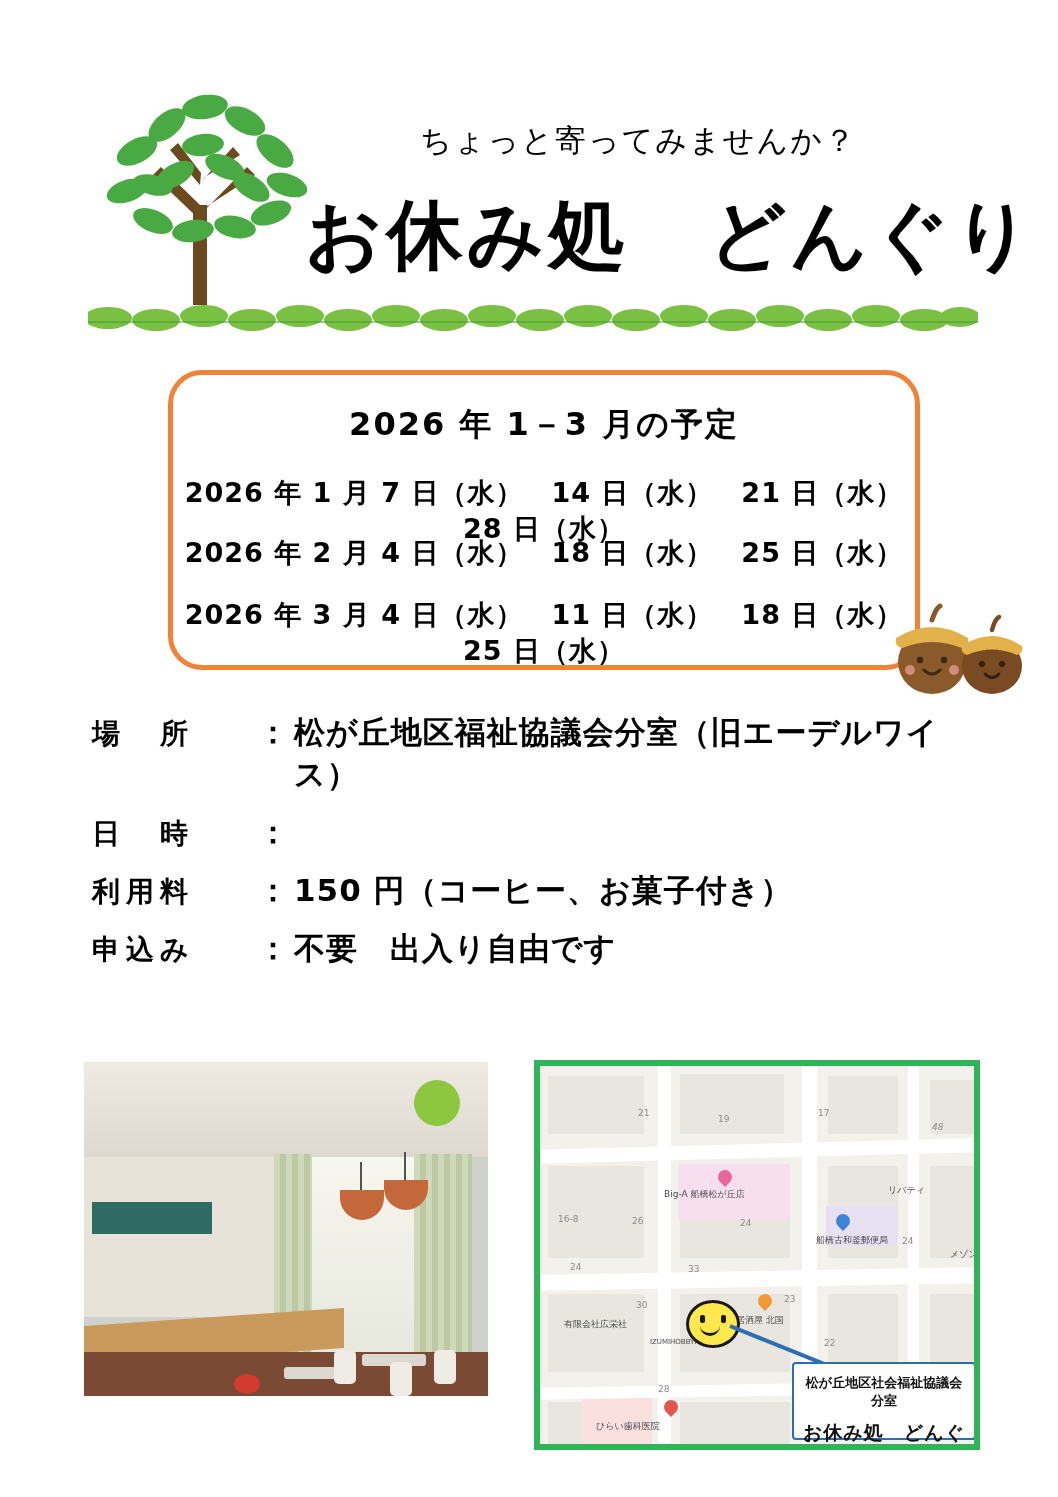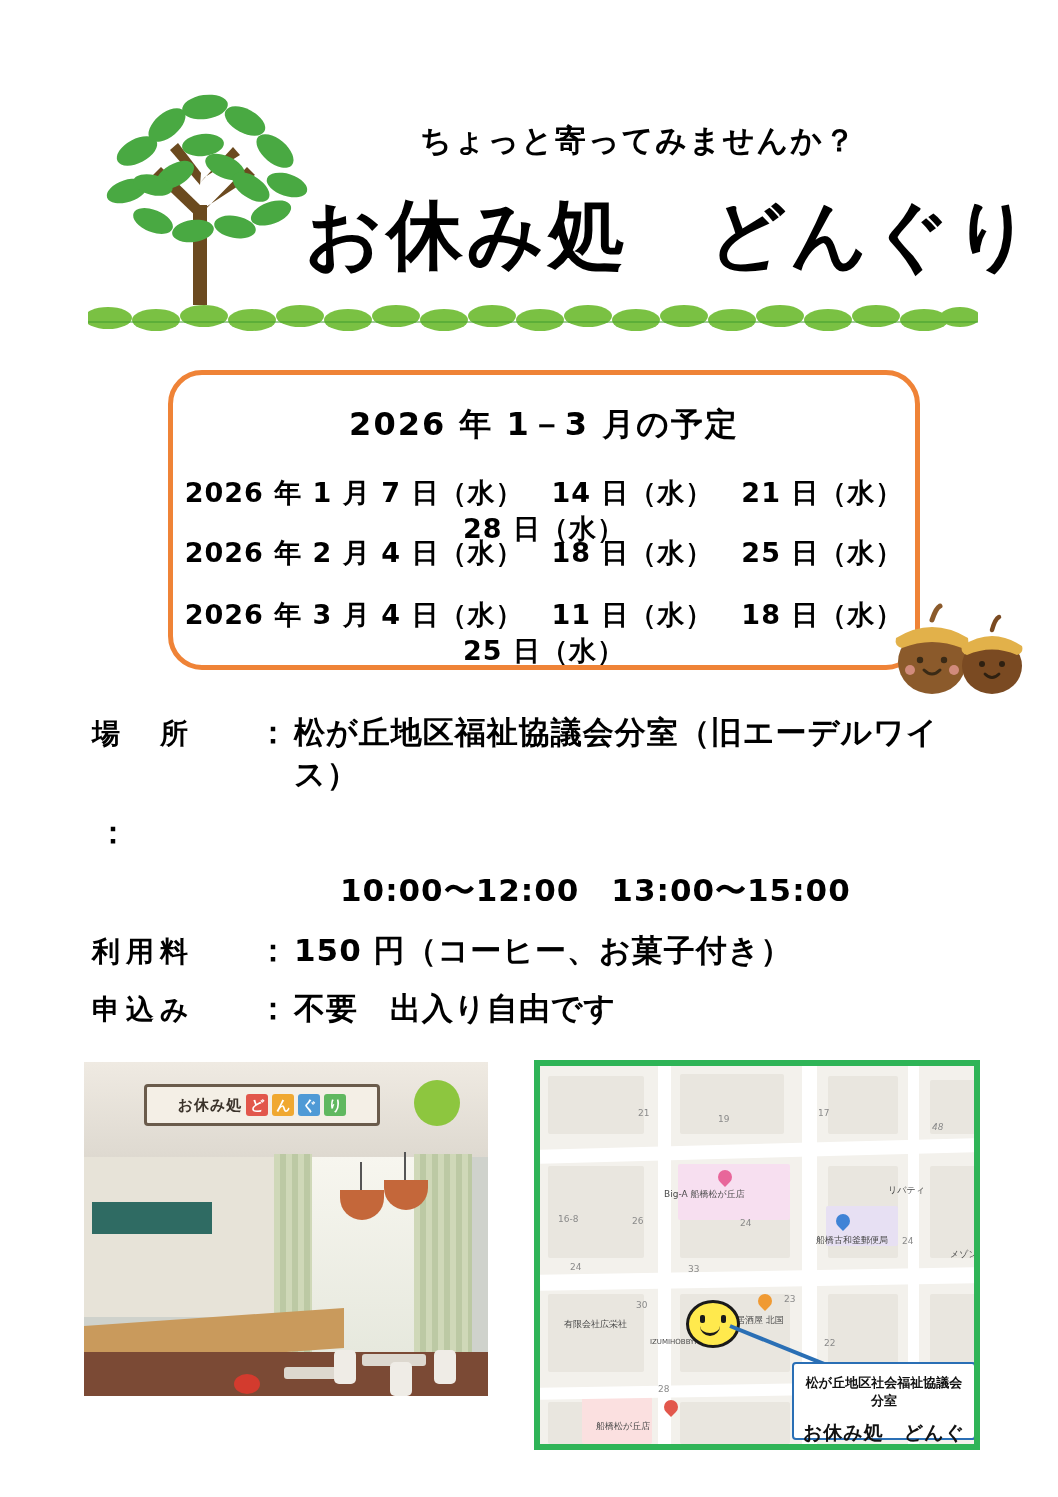--- a/index.html
+++ b/index.html
@@ -29,21 +29,21 @@
     left: 75px;
     top: 55px;
     width: 250px;
     height: 250px;
   }
   .tagline {
     position: absolute;
     left: 420px;
     top: 120px;
     font-size: 31px;
-    font-weight: bold;
+    font-weight: normal;
     letter-spacing: 2px;
   }
   .main-title {
     position: absolute;
     left: 305px;
     top: 185px;
     font-size: 76px;
     font-weight: bold;
     letter-spacing: 4px;
     white-space: nowrap;
@@ -397,23 +397,23 @@
 
 <div class="info">
 
   <div class="info-row">
     <div class="info-label">場　所</div>
     <div class="info-colon">：</div>
     <div class="info-value">松が丘地区福祉協議会分室（旧エーデルワイス）</div>
   </div>
 
   <div class="info-row">
+    <div class="info-label">日　時</div>
     <div class="info-colon">：</div>
   </div>
-  <div class="info-sub">10:00〜12:00　13:00〜15:00</div>
 
   <div class="info-row">
     <div class="info-label">利用料</div>
     <div class="info-colon">：</div>
     <div class="info-value">150 円（コーヒー、お菓子付き）</div>
   </div>
 
   <div class="info-row">
     <div class="info-label">申込み</div>
     <div class="info-colon">：</div>
@@ -436,27 +436,20 @@
       <div class="cord"></div>
     </div>
   <div class="counter"></div>
   <div class="floor"></div>
   <div class="table t1"></div>
   <div class="table t2"></div>
   <div class="chair c1"></div>
   <div class="chair c2"></div>
   <div class="chair c3"></div>
   <div class="flower"></div>
-  <div class="sign">
-    <span class="s-text">お休み処</span>
-    <span class="blk b1">ど</span>
-    <span class="blk b2">ん</span>
-    <span class="blk b3">ぐ</span>
-    <span class="blk b4">り</span>
-  </div>
   <div class="mascot"></div>
 </div>
 
 <div class="map">
 
   <div class="blockbg" style="left:8px;  top:10px;  width:96px;  height:58px;"></div>
   <div class="blockbg" style="left:140px; top:8px;   width:104px; height:60px;"></div>
   <div class="blockbg" style="left:288px; top:10px;  width:70px;  height:58px;"></div>
   <div class="blockbg" style="left:390px; top:14px;  width:48px;  height:54px;"></div>
   <div class="blockbg" style="left:8px;   top:100px; width:96px;  height:92px;"></div>
@@ -485,21 +478,21 @@
   <div class="pin blue" style="left:296px; top:148px;"></div>
   <div class="pin orange" style="left:218px; top:228px;"></div>
   <div class="pin red" style="left:124px; top:334px;"></div>
 
   <div class="poi-label" style="left:124px; top:122px;">Big-A 船橋松が丘店</div>
   <div class="poi-label" style="left:348px; top:118px;">リバティ</div>
   <div class="poi-label" style="left:276px; top:168px;">船橋古和釜郵便局</div>
   <div class="poi-label" style="left:410px; top:182px;">メゾン</div>
   <div class="poi-label" style="left:196px; top:248px;">居酒屋 北国</div>
   <div class="poi-label" style="left:24px;  top:252px;">有限会社広栄社</div>
-  <div class="poi-label" style="left:56px;  top:354px;">船橋松が丘店</div>
+  <div class="poi-label" style="left:56px;  top:354px;">ひらい歯科医院</div>
   <div class="poi-label" style="left:110px; top:272px; font-size:7px;">IZUMIHOBBYHOUSE</div>
 
   <div class="num" style="left:98px;  top:42px;">21</div>
   <div class="num" style="left:178px; top:48px;">19</div>
   <div class="num" style="left:278px; top:42px;">17</div>
   <div class="num" style="left:392px; top:56px;font-style:italic;">48</div>
   <div class="num" style="left:18px;  top:148px;">16-8</div>
   <div class="num" style="left:92px;  top:150px;">26</div>
   <div class="num" style="left:200px; top:152px;">24</div>
   <div class="num" style="left:362px; top:170px;">24</div>

